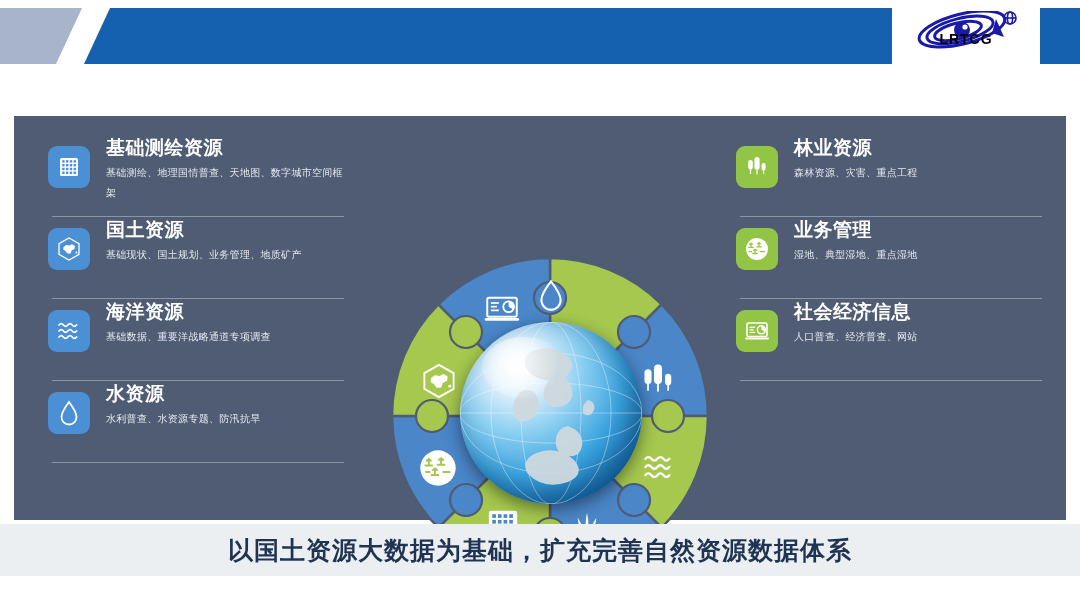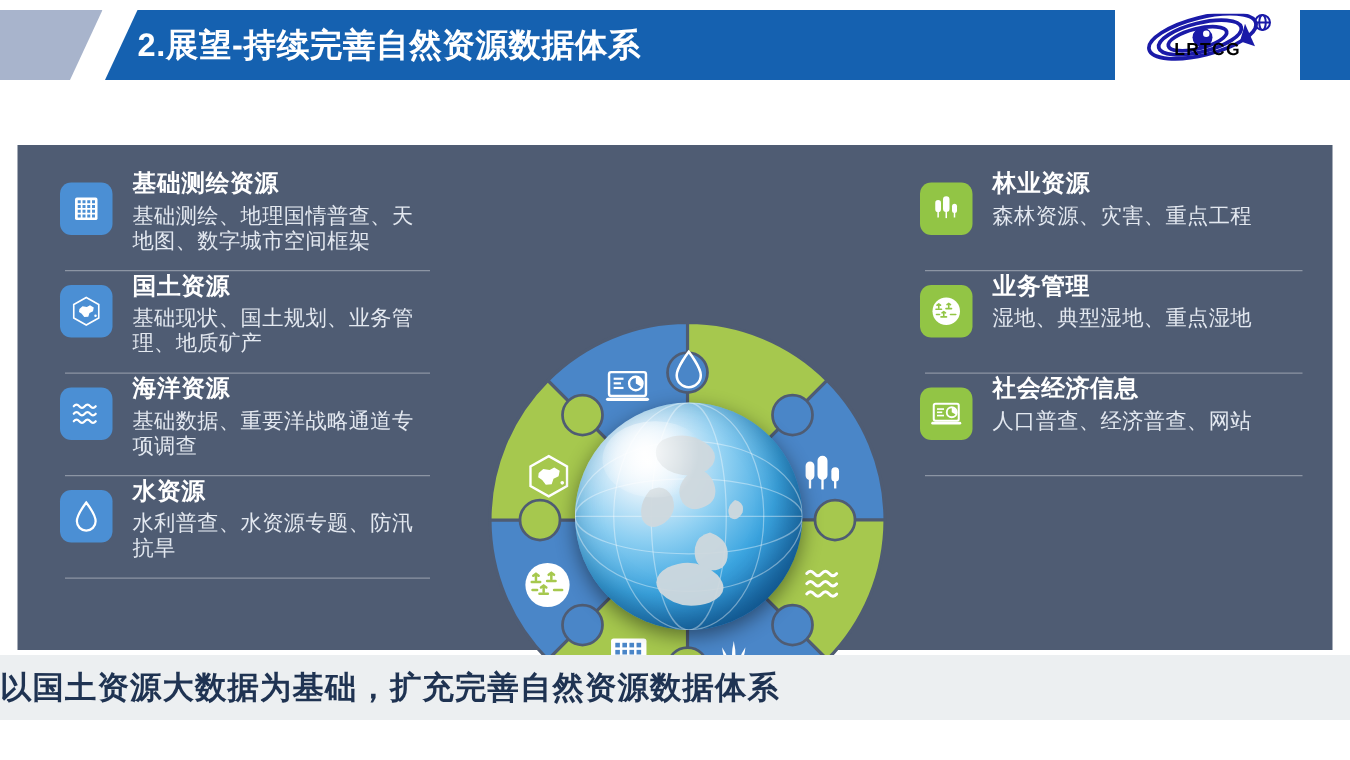--- a/index.html
+++ b/index.html
@@ -57,21 +57,21 @@
     position:absolute;left:4px;top:10px;width:42px;height:42px;border-radius:9px;
     display:flex;align-items:center;justify-content:center;
   }
   .tile-blue{background:#4b8fd4;}
   .tile-green{background:#92c545;}
   .i-title{
     color:#ffffff;font-size:19px;font-weight:bold;line-height:24px;margin:4px 0 3px 0;
     letter-spacing:.5px;
   }
   .i-desc{
-    color:#e3e8f0;font-size:17px;line-height:20px;letter-spacing:.3px;
+    color:#e3e8f0;font-size:10px;line-height:20px;letter-spacing:.3px;
   }
 
   
   .center{position:absolute;left:372px;top:136px;width:328px;height:330px;}
   .ring-wrap{position:absolute;left:0;top:0;width:328px;height:328px;}
   .globe{
     position:absolute;left:74px;top:70px;width:182px;height:182px;border-radius:50%;
     background:
       radial-gradient(circle at 32% 26%, #ffffff 0%, #dff0fb 14%, #8fd0f2 34%, #3ba5e0 58%, #1a72b8 82%, #0d5590 100%);
     box-shadow:0 5px 16px rgba(0,0,0,.45), inset -8px -10px 26px rgba(3,40,75,.45);
@@ -90,33 +90,32 @@
   }
 
   .seg-icon{position:absolute;width:34px;height:34px;}
 
   
   .caption-band{
     position:absolute;left:0;top:524px;width:1080px;height:52px;background:#eceff1;
   }
   .caption{
     position:absolute;left:0;top:524px;width:1080px;height:52px;line-height:52px;
-    color:#1f3352;font-size:25px;font-weight:bold;letter-spacing:1px;
+    text-align:center;color:#1f3352;font-size:25px;font-weight:bold;letter-spacing:1px;
   }
   .footer-white{position:absolute;left:0;top:576px;width:1080px;height:32px;background:#ffffff;}
 </style>
 </head>
 <body>
 
 <div class="slide">
 
   <div class="header">
     <div class="hdr-left-para"></div>
     <div class="hdr-bar"></div>
-    <div class="hdr-title">2.展望-持续完善自然资源数据体系</div>
     <div class="hdr-right-block"></div>
     <div class="hdr-logo-block"></div>
     <div class="logo">
       <svg width="132" height="40" viewBox="0 0 132 40">
         <g fill="none" stroke="#1a1aa8" stroke-width="3">
           <ellipse cx="62" cy="18" rx="44" ry="15" transform="rotate(-14 62 18)"></ellipse>
           <ellipse cx="60" cy="19" rx="34" ry="11.5" transform="rotate(-14 60 19)"></ellipse>
           <ellipse cx="58" cy="20" rx="24" ry="8" transform="rotate(-14 58 20)"></ellipse>
         </g>
         <circle cx="62" cy="19" r="8" fill="#1a1aa8"></circle>

